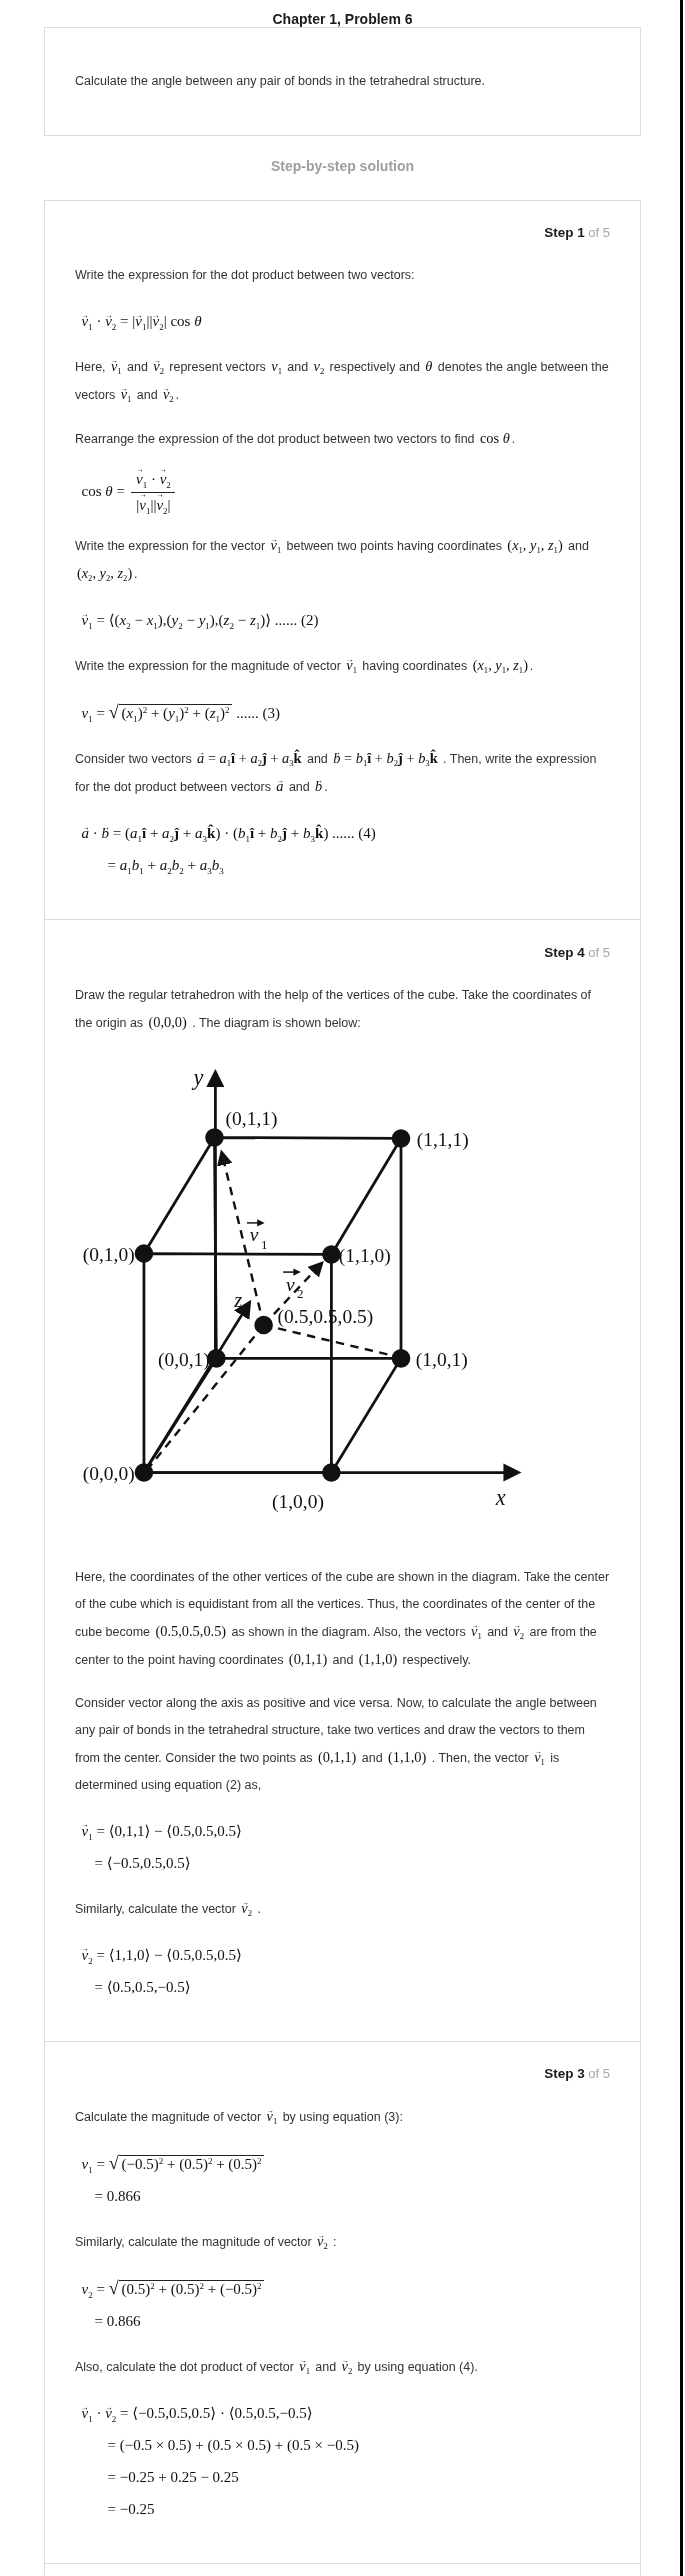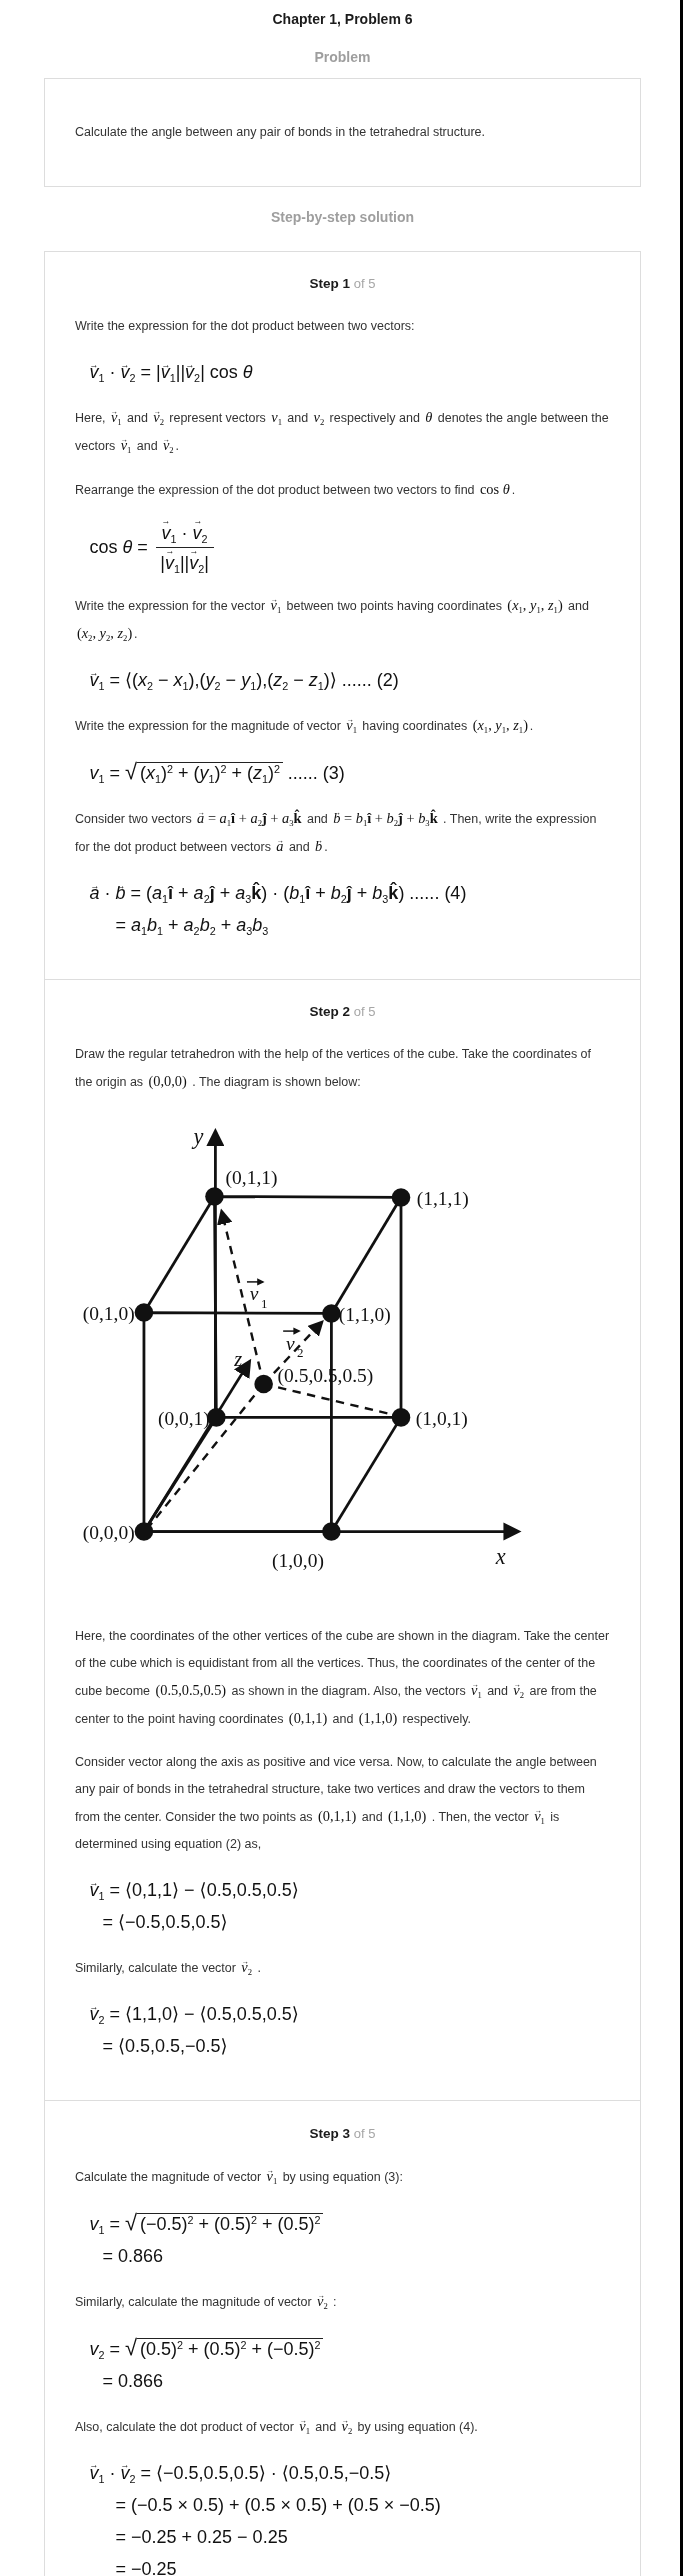--- a/index.html
+++ b/index.html
@@ -10,28 +10,28 @@
   }
   .right-edge { position:absolute; top:0; right:1.9px; width:2.8px; height:100%; background:#000; }
   .page { padding-top:11px; }
   .page-title { font-size:14px; font-weight:bold; color:#1b1b1b; text-align:center; margin:0; }
   .gray-heading { font-size:14px; font-weight:bold; color:#9e9e9e; text-align:center; margin:22px 0 13px; }
   .panel { margin:0 44px; border:0.9px solid #ddd; background:#fff; }
   .problem-panel { padding:40px 30px; }
   .solution-wrap { margin:26px 44px 0; border:0.9px solid #ddd; }
   .step { border-top:0.9px solid #ddd; padding:18.6px 30px 24px; }
   .step:first-child { border-top:none; }
-  .step-head { text-align:center; font-size:13px; margin:5.6px 0 22px; }
+  .step-head { text-align:right; font-size:13px; margin:5.6px 0 22px; }
   .step-head b { color:#1b1b1b; font-size:13.5px; }
   .step-head .of { color:#a6a6a6; }
   .para { font-size:12.5px; line-height:27px; margin:16px 0; color:#333; }
   .m { font-family:Liberation Serif, serif; font-size:14.4px; color:#111; padding:0 1.9px; }
   .eq {
-    display:block; font-family:Liberation Sans, sans-serif;
-    font-size:18px; color:#111; margin:14px 8px; padding-left:6.5px; line-height:32px;
+    display:block; font-family:Liberation Serif, serif;
+    font-size:15px; color:#111; margin:14px 0; padding-left:6.5px; line-height:32px;
   }
   .eqline { display:block; }
   .ind2 { padding-left:13px; }
   .ind3 { padding-left:26px; }
   sub, sup { font-size:0.6em; line-height:0; }
   sub { vertical-align:-0.4em; }
   sup { vertical-align:0.55em; }
   .vec { position:relative; display:inline-block; font-style:italic; }
   .vec::before {
     content:"→"; position:absolute; top:-0.72em; left:55%;
@@ -49,21 +49,20 @@
 </style>
 </head>
 <body>
 
 <div class="right-edge"></div>
 
 <div class="page">
 
   <h1 class="page-title">Chapter 1, Problem 6</h1>
 
-  <div class="gray-heading">Problem</div>
 
   <div class="panel problem-panel">
     <div class="para" style="margin:0">Calculate the angle between any pair of bonds in the tetrahedral structure.</div>
   </div>
 
   <div class="gray-heading">Step-by-step solution</div>
 
   <div class="solution-wrap">
 
     <section class="step">
@@ -90,21 +89,21 @@
         </div>
       <div class="para">Consider two vectors <span class="m"><span class="vec"><i>a</i></span> = <i>a</i><sub>1</sub><b>î</b> + <i>a</i><sub>2</sub><b>ĵ</b> + <i>a</i><sub>3</sub><b>k̂</b></span> and <span class="m"><span class="vec"><i>b</i></span> = <i>b</i><sub>1</sub><b>î</b> + <i>b</i><sub>2</sub><b>ĵ</b> + <i>b</i><sub>3</sub><b>k̂</b></span> . Then, write the expression for the dot product between vectors <span class="m"><span class="vec"><i>a</i></span></span> and <span class="m"><span class="vec"><i>b</i></span></span>.</div>
       <div class="eq">
           <span class="eqline"><span class="vec"><i>a</i></span> · <span class="vec"><i>b</i></span> = (<i>a</i><sub>1</sub><b>î</b> + <i>a</i><sub>2</sub><b>ĵ</b> + <i>a</i><sub>3</sub><b>k̂</b>) · (<i>b</i><sub>1</sub><b>î</b> + <i>b</i><sub>2</sub><b>ĵ</b> + <i>b</i><sub>3</sub><b>k̂</b>) ...... (4)</span>
           <span class="eqline ind3">= <i>a</i><sub>1</sub><i>b</i><sub>1</sub> + <i>a</i><sub>2</sub><i>b</i><sub>2</sub> + <i>a</i><sub>3</sub><i>b</i><sub>3</sub></span>
         </div>
     </section>
 
     <section class="step">
       <div class="step-head">
-        <b>Step 2</b>
+        <b>Step 4</b>
         <span class="of">of 5</span>
       </div>
       <div class="para">Draw the regular tetrahedron with the help of the vertices of the cube. Take the coordinates of the origin as <span class="m">(0,0,0)</span> . The diagram is shown below:</div>
 
       <div class="fig">
         <svg width="464" height="492" viewBox="0 0 500 530">
           <defs>
             <marker id="ah" viewBox="0 0 10 10" refX="7.5" refY="5" markerWidth="6.5" markerHeight="6.5" orient="auto-start-reverse">
               <path d="M0 0 L10 5 L0 10 z" fill="#111"></path>
             </marker>

